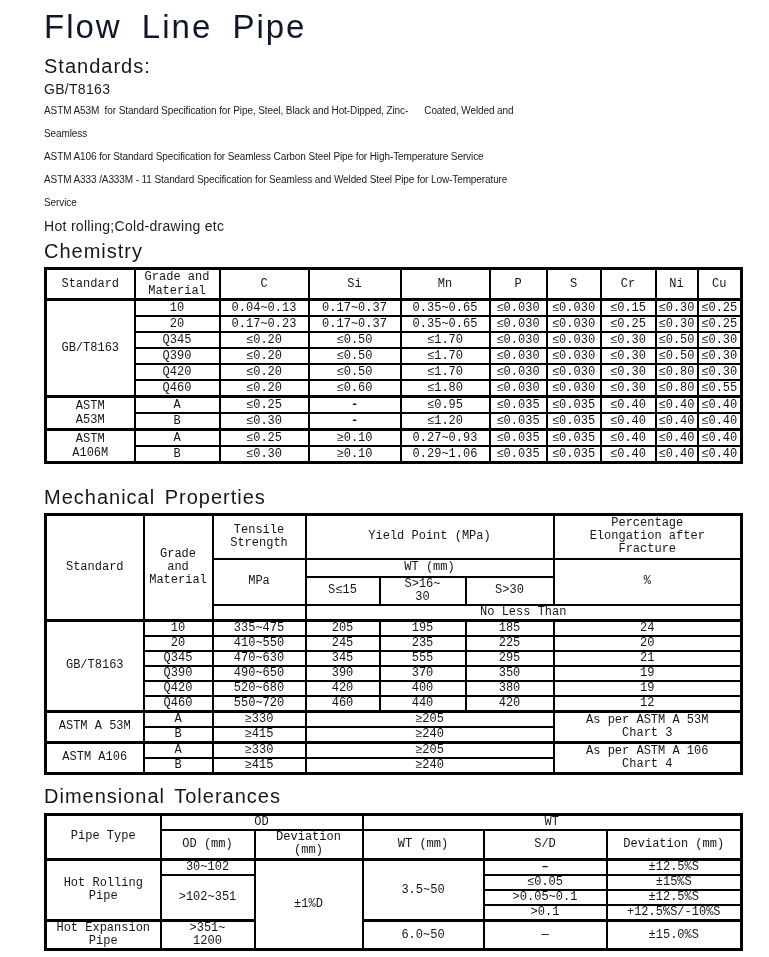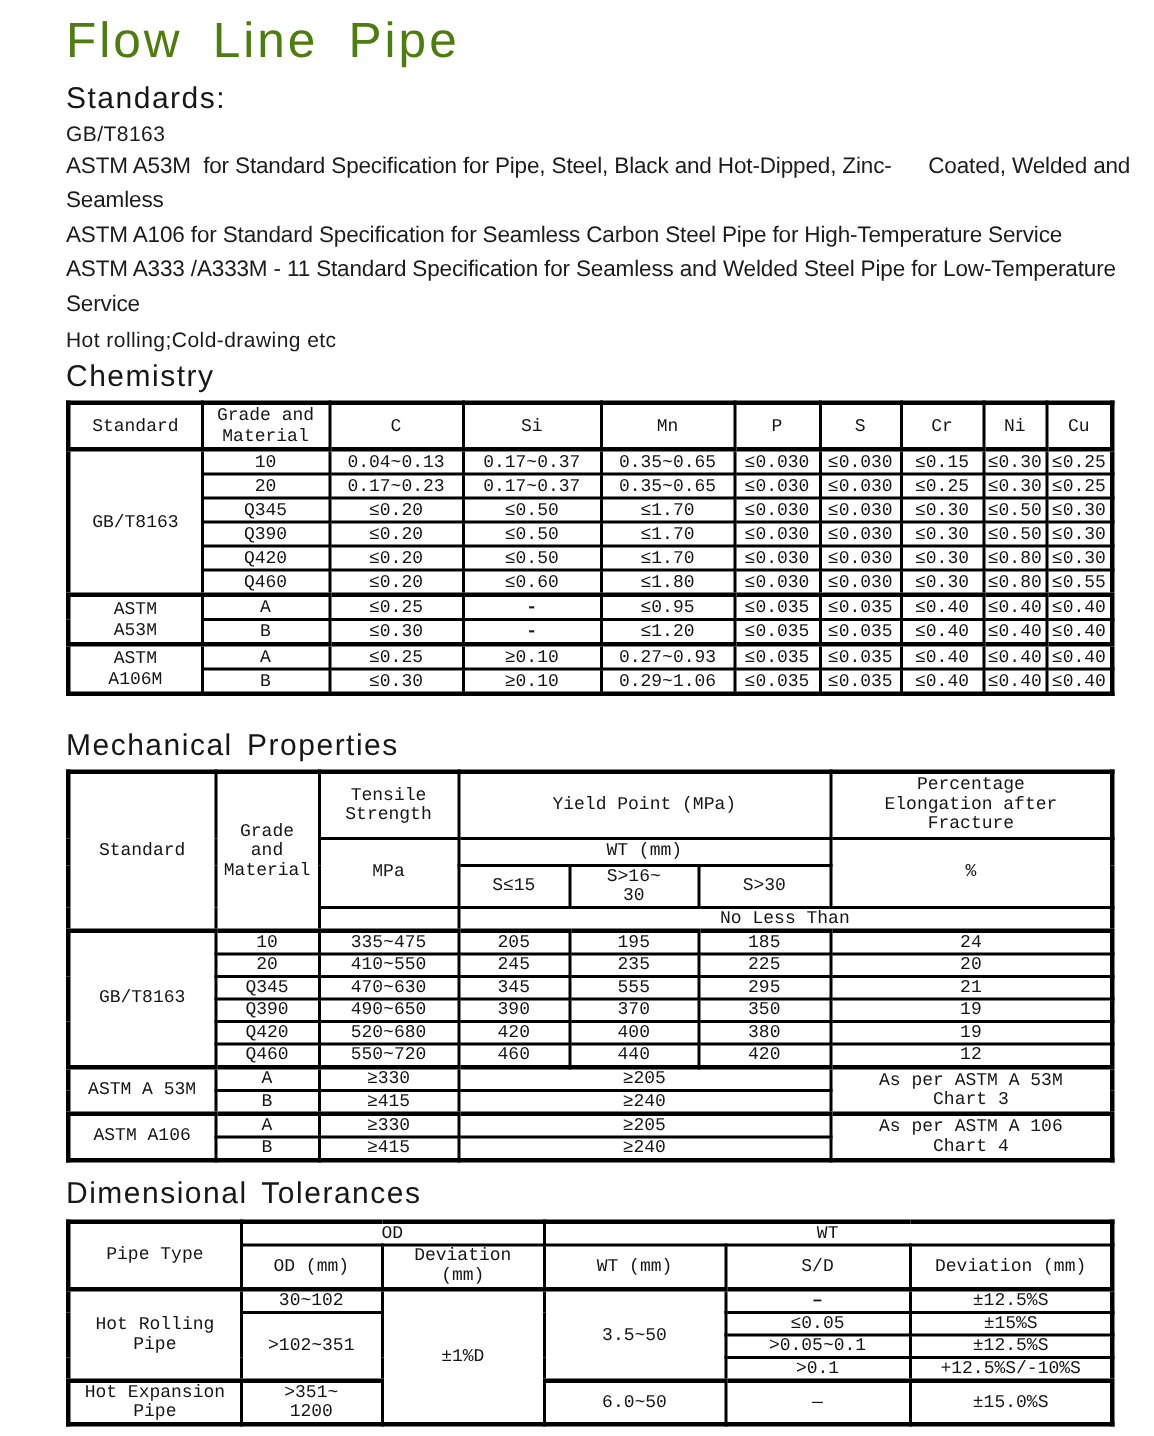--- a/index.html
+++ b/index.html
@@ -1,26 +1,26 @@
 <!DOCTYPE html>
 <html><head>
 <meta charset="utf-8">
 <style>
   html,body { margin:0; padding:0; background:#fff; }
   .page { width:769px; height:957px; overflow:hidden; background:#fff; position:relative;
           font-family:"Liberation Sans", sans-serif; color:#1b1b1b; }
   .inner { padding:6px 18px 0 44px; }
 
   .title { margin:0; font-size:33px; line-height:41px; font-weight:400;
-           letter-spacing:2px; word-spacing:9px; color:#4d7c0f; }
+           letter-spacing:2px; word-spacing:9px; color:#0f172a; }
   .sect  { font-size:20px; line-height:24px; font-weight:400; letter-spacing:1px;
            word-spacing:3px; color:#171717; }
   #std-h { margin-top:7px; }
   .mono-line { font-size:14px; line-height:19px; letter-spacing:.3px; margin-top:2px; }
-  .para div { font-size:15px; line-height:23px; white-space:pre; letter-spacing:-.1px; }
+  .para div { font-size:10px; line-height:23px; white-space:pre; letter-spacing:-.1px; }
   #del-t { font-size:14px; line-height:20px; }
   #chem-h { margin-top:3px; margin-bottom:4px; }
   #mech-h { margin-top:21px; margin-bottom:4px; }
   #dim-h  { margin-top:9px; margin-bottom:5px; }
 
   table.tbl { border-collapse:collapse; table-layout:fixed; width:696px;
               border:3px solid #000; font-family:"Liberation Mono","DejaVu Sans Mono",monospace;
               color:#151515; }
   table.tbl td { border:2px solid #000; text-align:center; vertical-align:middle;
                  padding:0; font-size:12px; line-height:14px; overflow:hidden; }

